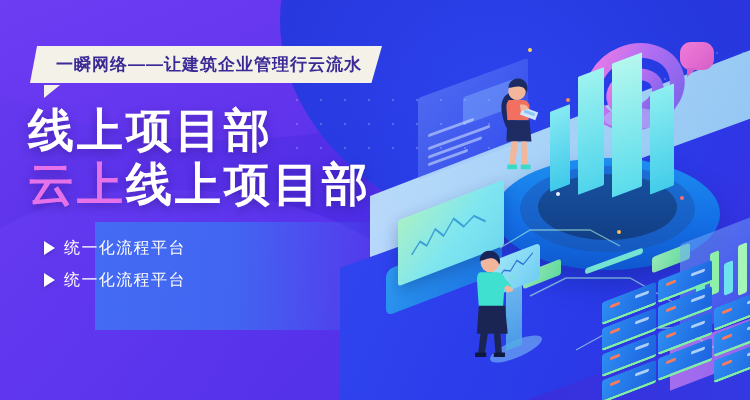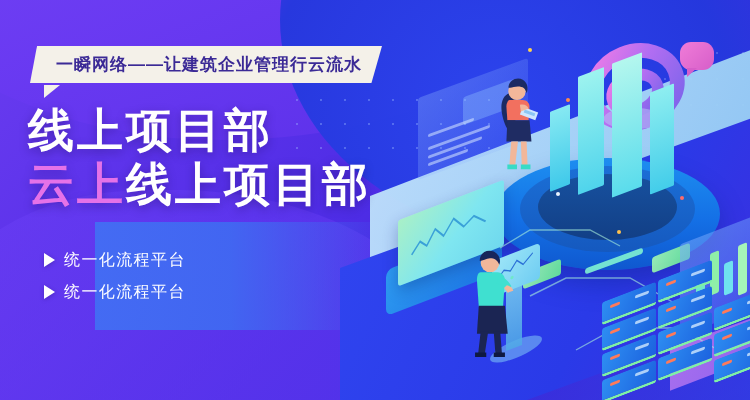--- a/index.html
+++ b/index.html
@@ -62,21 +62,21 @@
     position:absolute;left:44px;top:85px;width:0;height:0;
     border-left:0 solid transparent;border-right:16px solid transparent;
     border-top:13px solid #f4f1e9;
   }
   .headline{position:absolute;left:28px;top:104px;}
   .hl-line{
     font-size:46px;font-weight:bold;letter-spacing:3px;line-height:1.17;
     color:#ffffff;text-shadow:0 3px 10px rgba(25,10,80,.35);white-space:nowrap;
   }
   .hl-accent{color:#e572e8;}
-  .bullets{position:absolute;left:44px;top:246px;}
+  .bullets{position:absolute;left:44px;top:234px;}
   .bullet{display:flex;align-items:center;gap:9px;height:28px;margin-bottom:4px;}
   .tri{
     width:0;height:0;border-left:11px solid #ffffff;
     border-top:7px solid transparent;border-bottom:7px solid transparent;
     filter:drop-shadow(0 1px 2px rgba(20,10,70,.3));
   }
   .bullet-text{font-size:16px;color:#ffffff;letter-spacing:1.4px;white-space:nowrap;}
   
   .illo{position:absolute;left:380px;top:0;width:370px;height:400px;}
   .floor-main{

